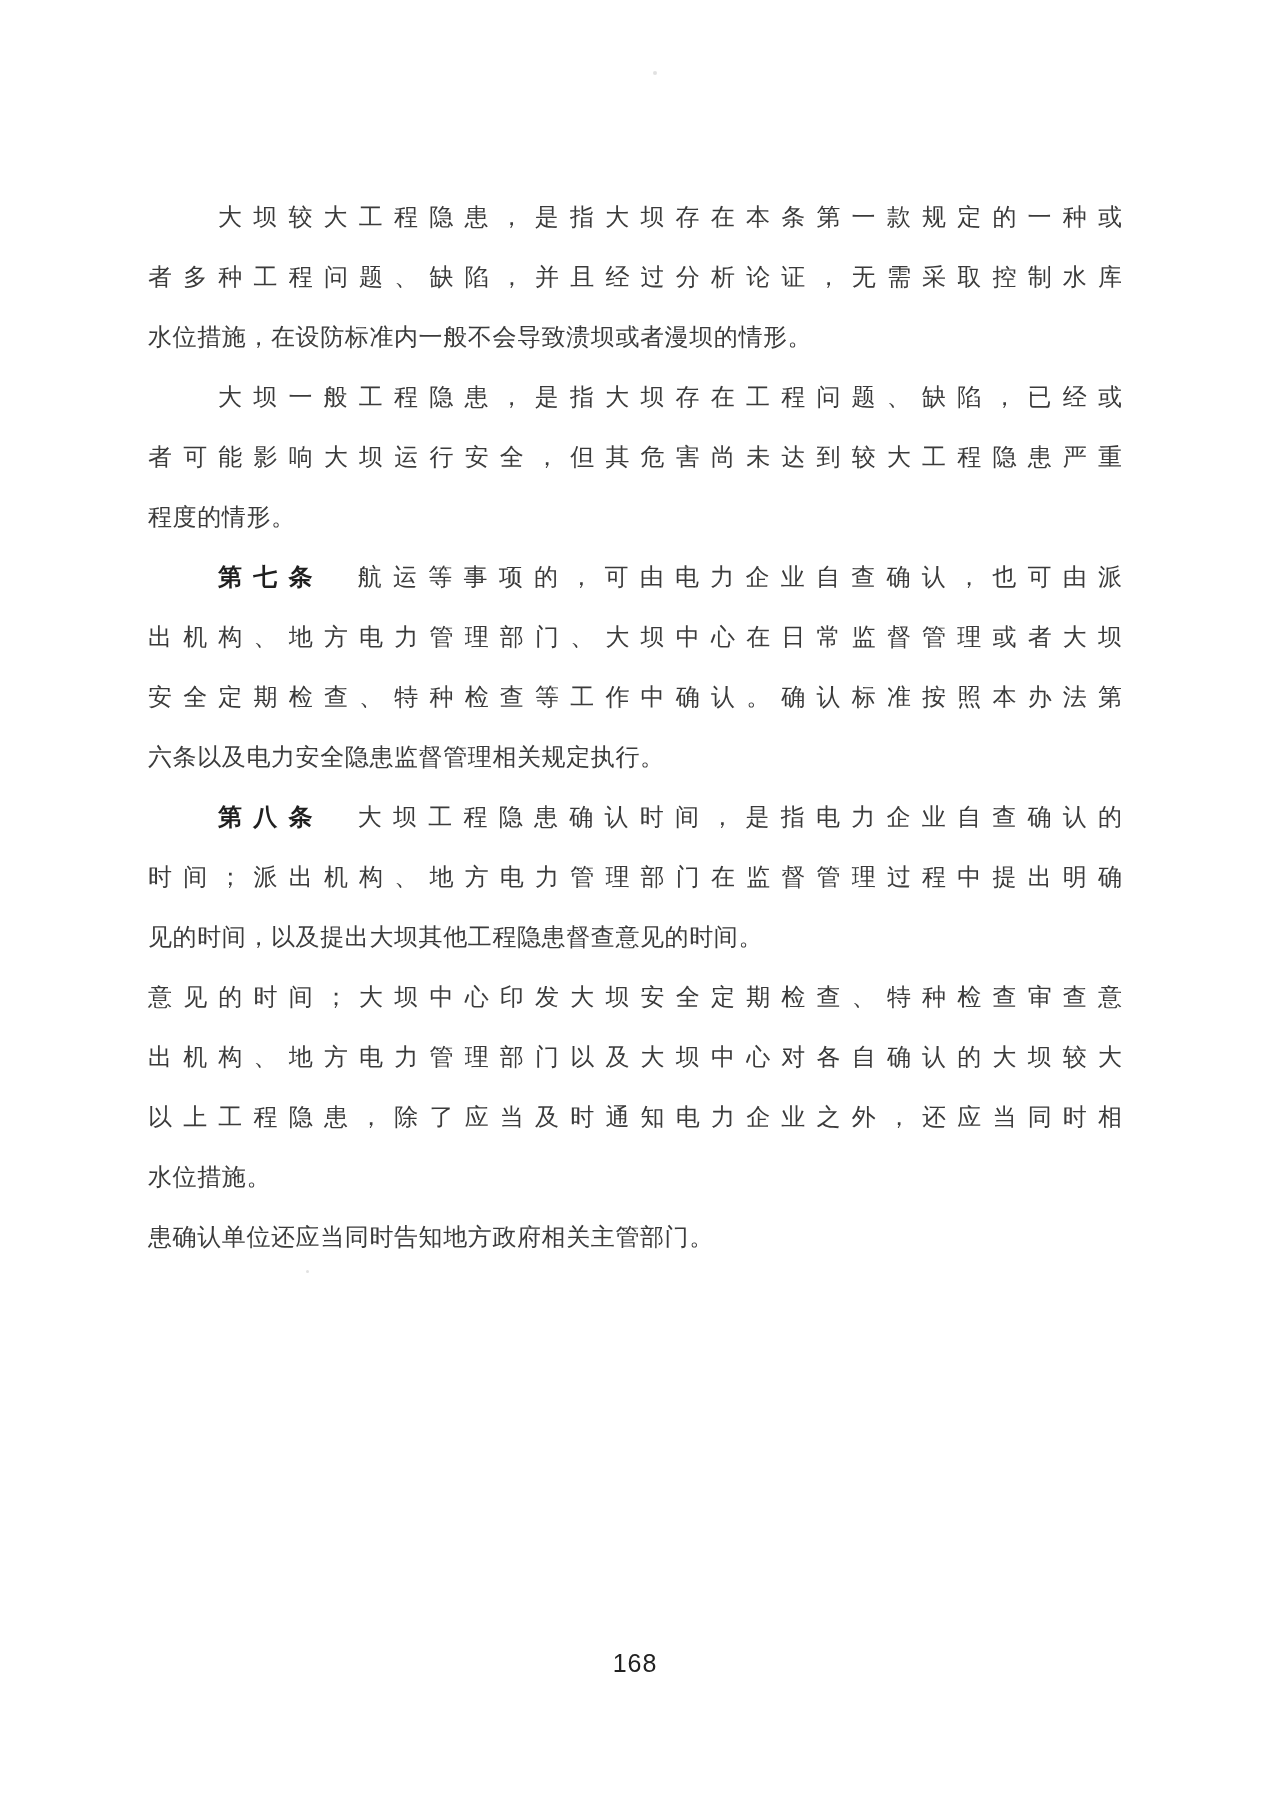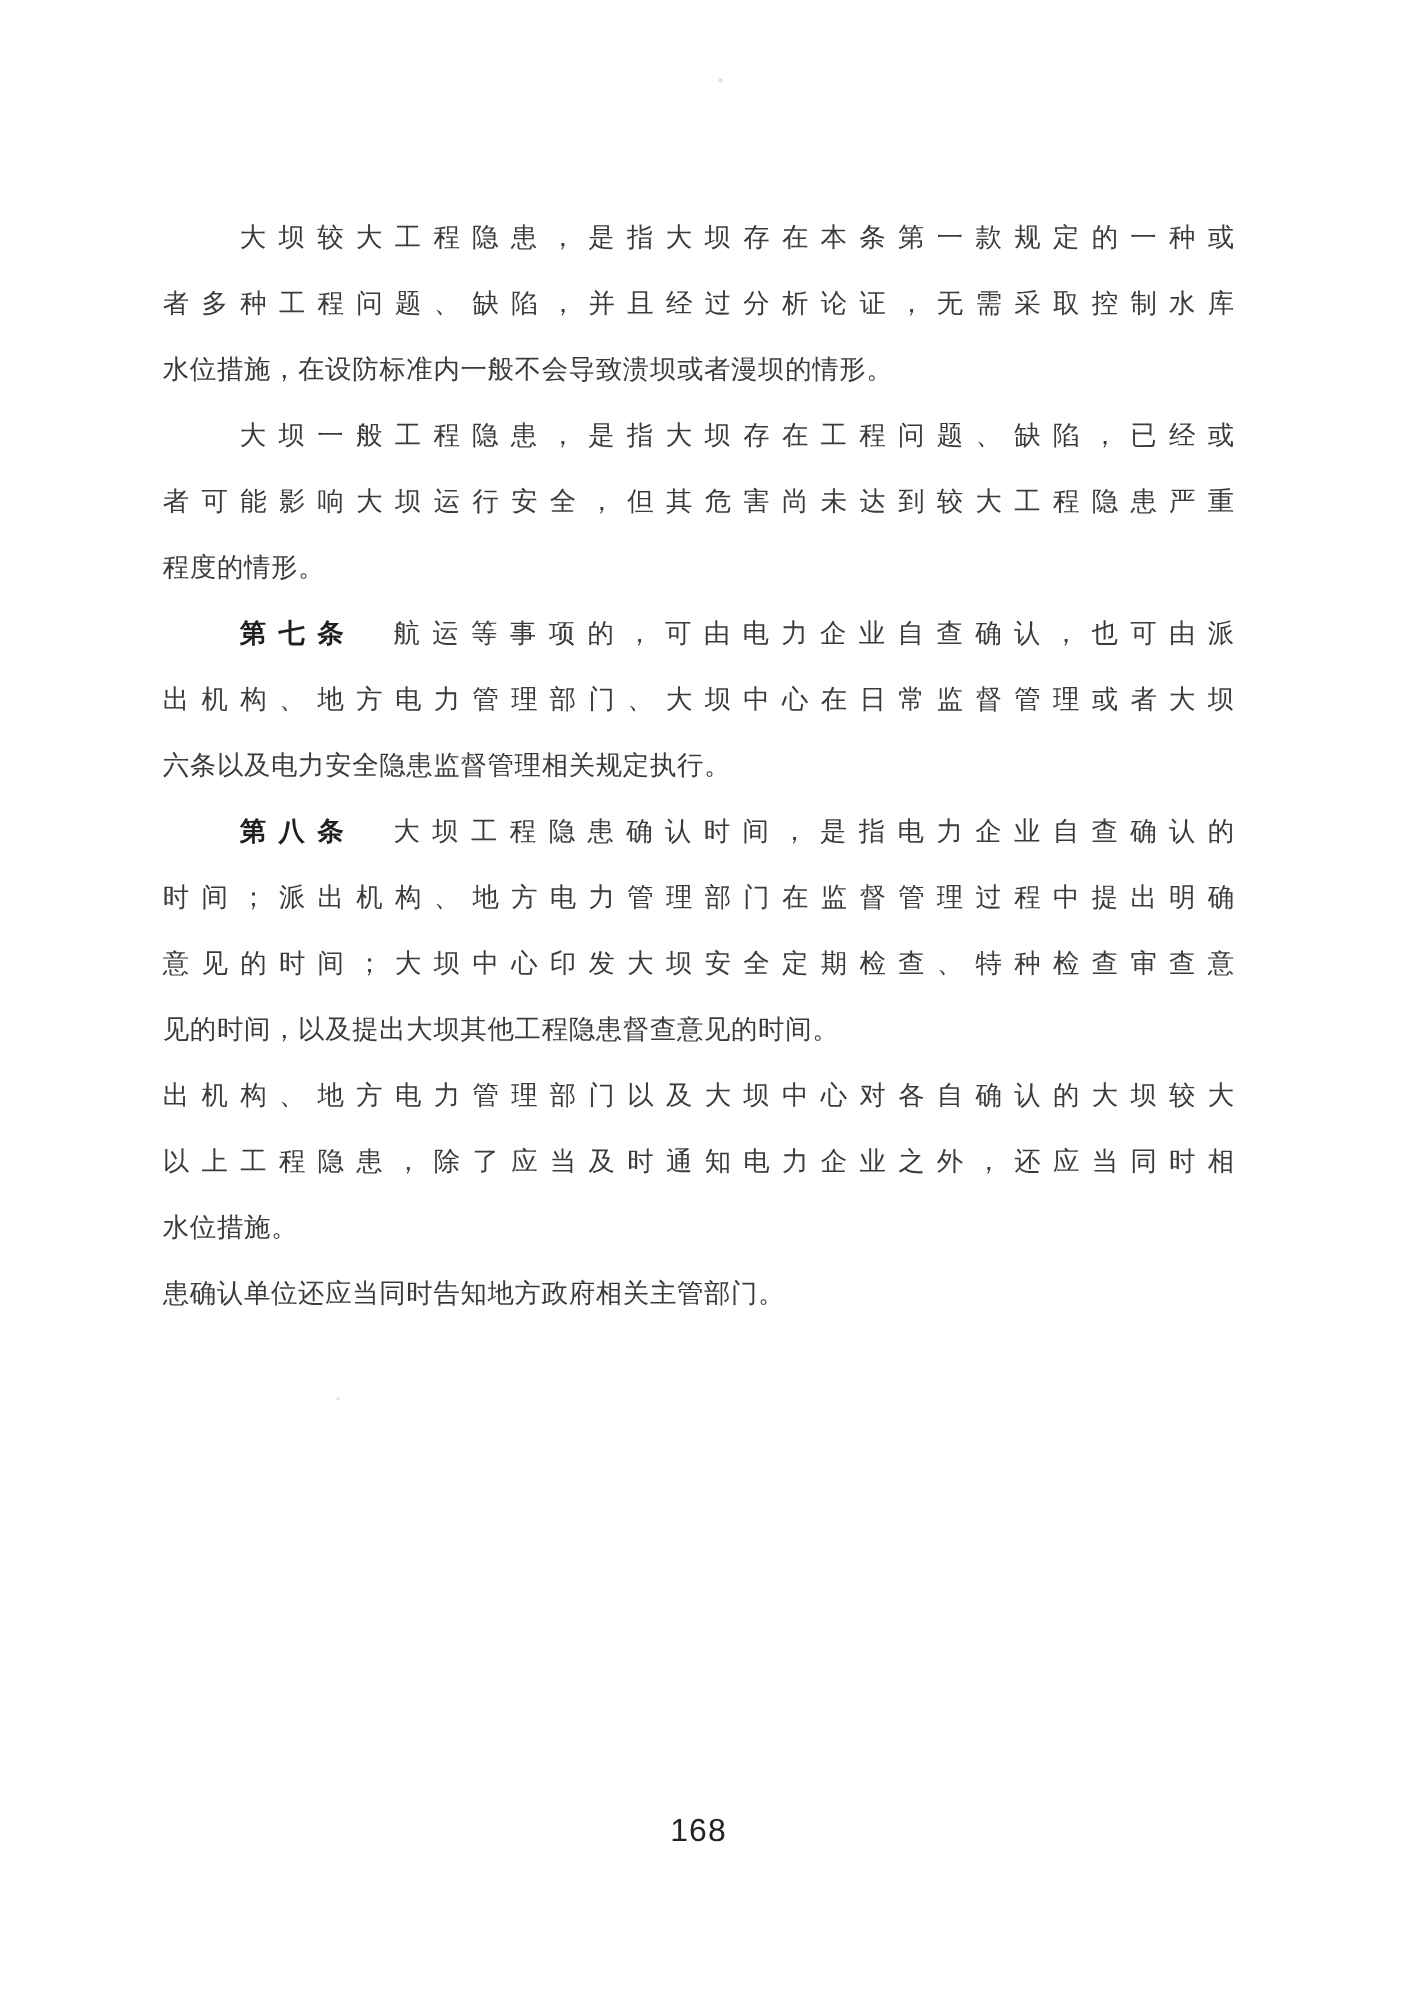--- a/index.html
+++ b/index.html
@@ -40,21 +40,21 @@
     margin-right: 34px;
     font-family: Liberation Serif, serif;
   }
   .page-number {
     position: absolute;
     left: 148px;
     top: 1649px;
     width: 974px;
     text-align: center;
     font-family: "Liberation Sans", "DejaVu Sans", sans-serif;
-    font-size: 29px;
+    font-size: 25px;
     color: #222222;
     letter-spacing: 1px;
   }
   .artifact {
     position: absolute;
     border-radius: 50%;
     background: #bdbdbd;
     opacity: 0.45;
   }
   .artifact.a1 { left: 653px; top: 71px;  width: 4px; height: 4px; }
@@ -70,26 +70,27 @@
     <div class="line indent"><span>大坝较大工程隐患，是指大坝存在本条第一款规定的一种或</span></div>
     <div class="line"><span>者多种工程问题、缺陷，并且经过分析论证，无需采取控制水库</span></div>
     <div class="line end"><span>水位措施，在设防标准内一般不会导致溃坝或者漫坝的情形。</span></div>
 
     <div class="line indent"><span>大坝一般工程隐患，是指大坝存在工程问题、缺陷，已经或</span></div>
     <div class="line"><span>者可能影响大坝运行安全，但其危害尚未达到较大工程隐患严重</span></div>
     <div class="line end"><span>程度的情形。</span></div>
 
     <div class="line indent"><span class="term">第七条</span><span>航运等事项的，可由电力企业自查确认，也可由派</span></div>
     <div class="line"><span>出机构、地方电力管理部门、大坝中心在日常监督管理或者大坝</span></div>
+    <div class="line"><span>安全定期检查、特种检查等工作中确认。确认标准按照本办法第</span></div>
     <div class="line end"><span>六条以及电力安全隐患监督管理相关规定执行。</span></div>
 
     <div class="line indent"><span class="term">第八条</span><span>大坝工程隐患确认时间，是指电力企业自查确认的</span></div>
     <div class="line"><span>时间；派出机构、地方电力管理部门在监督管理过程中提出明确</span></div>
+    <div class="line end"><span>见的时间，以及提出大坝其他工程隐患督查意见的时间。</span></div>
     <div class="line"><span>意见的时间；大坝中心印发大坝安全定期检查、特种检查审查意</span></div>
-    <div class="line end"><span>见的时间，以及提出大坝其他工程隐患督查意见的时间。</span></div>
 
     <div class="line"><span>出机构、地方电力管理部门以及大坝中心对各自确认的大坝较大</span></div>
     <div class="line"><span>以上工程隐患，除了应当及时通知电力企业之外，还应当同时相</span></div>
     <div class="line end"><span>水位措施。</span></div>
 
     <div class="line end"><span>患确认单位还应当同时告知地方政府相关主管部门。</span></div>
 
   </div>
 
   <div class="page-number">168</div>

